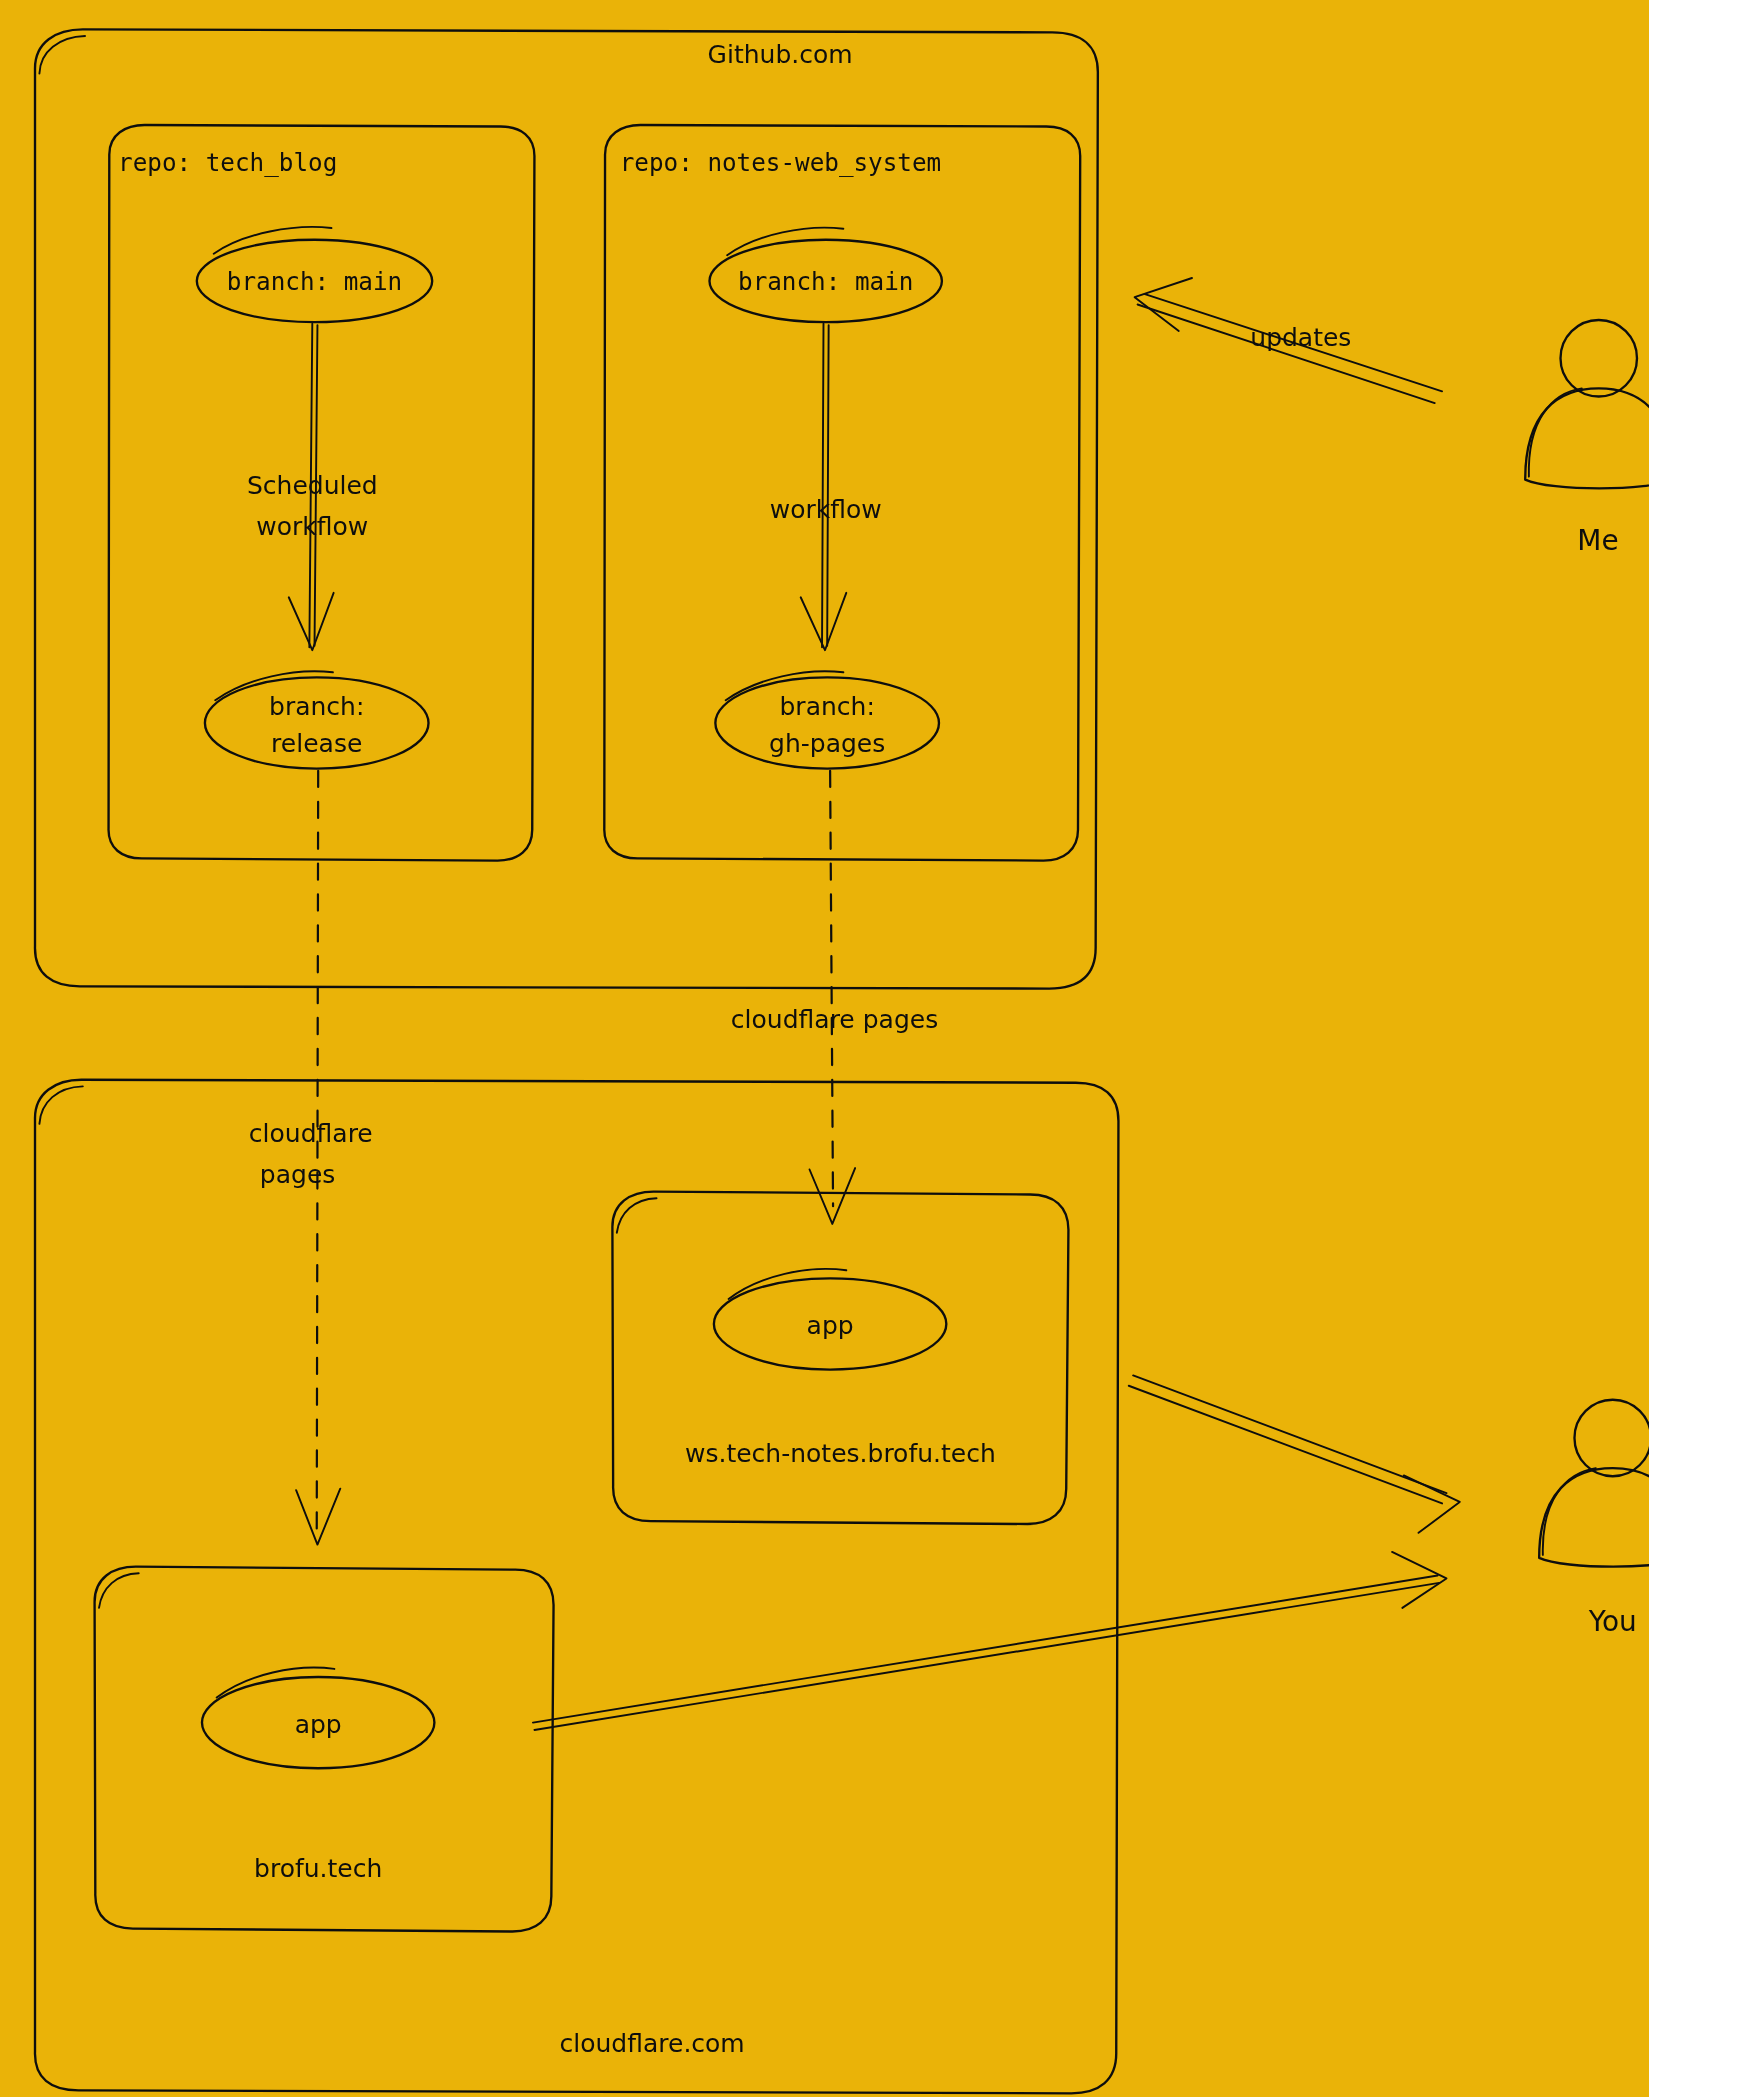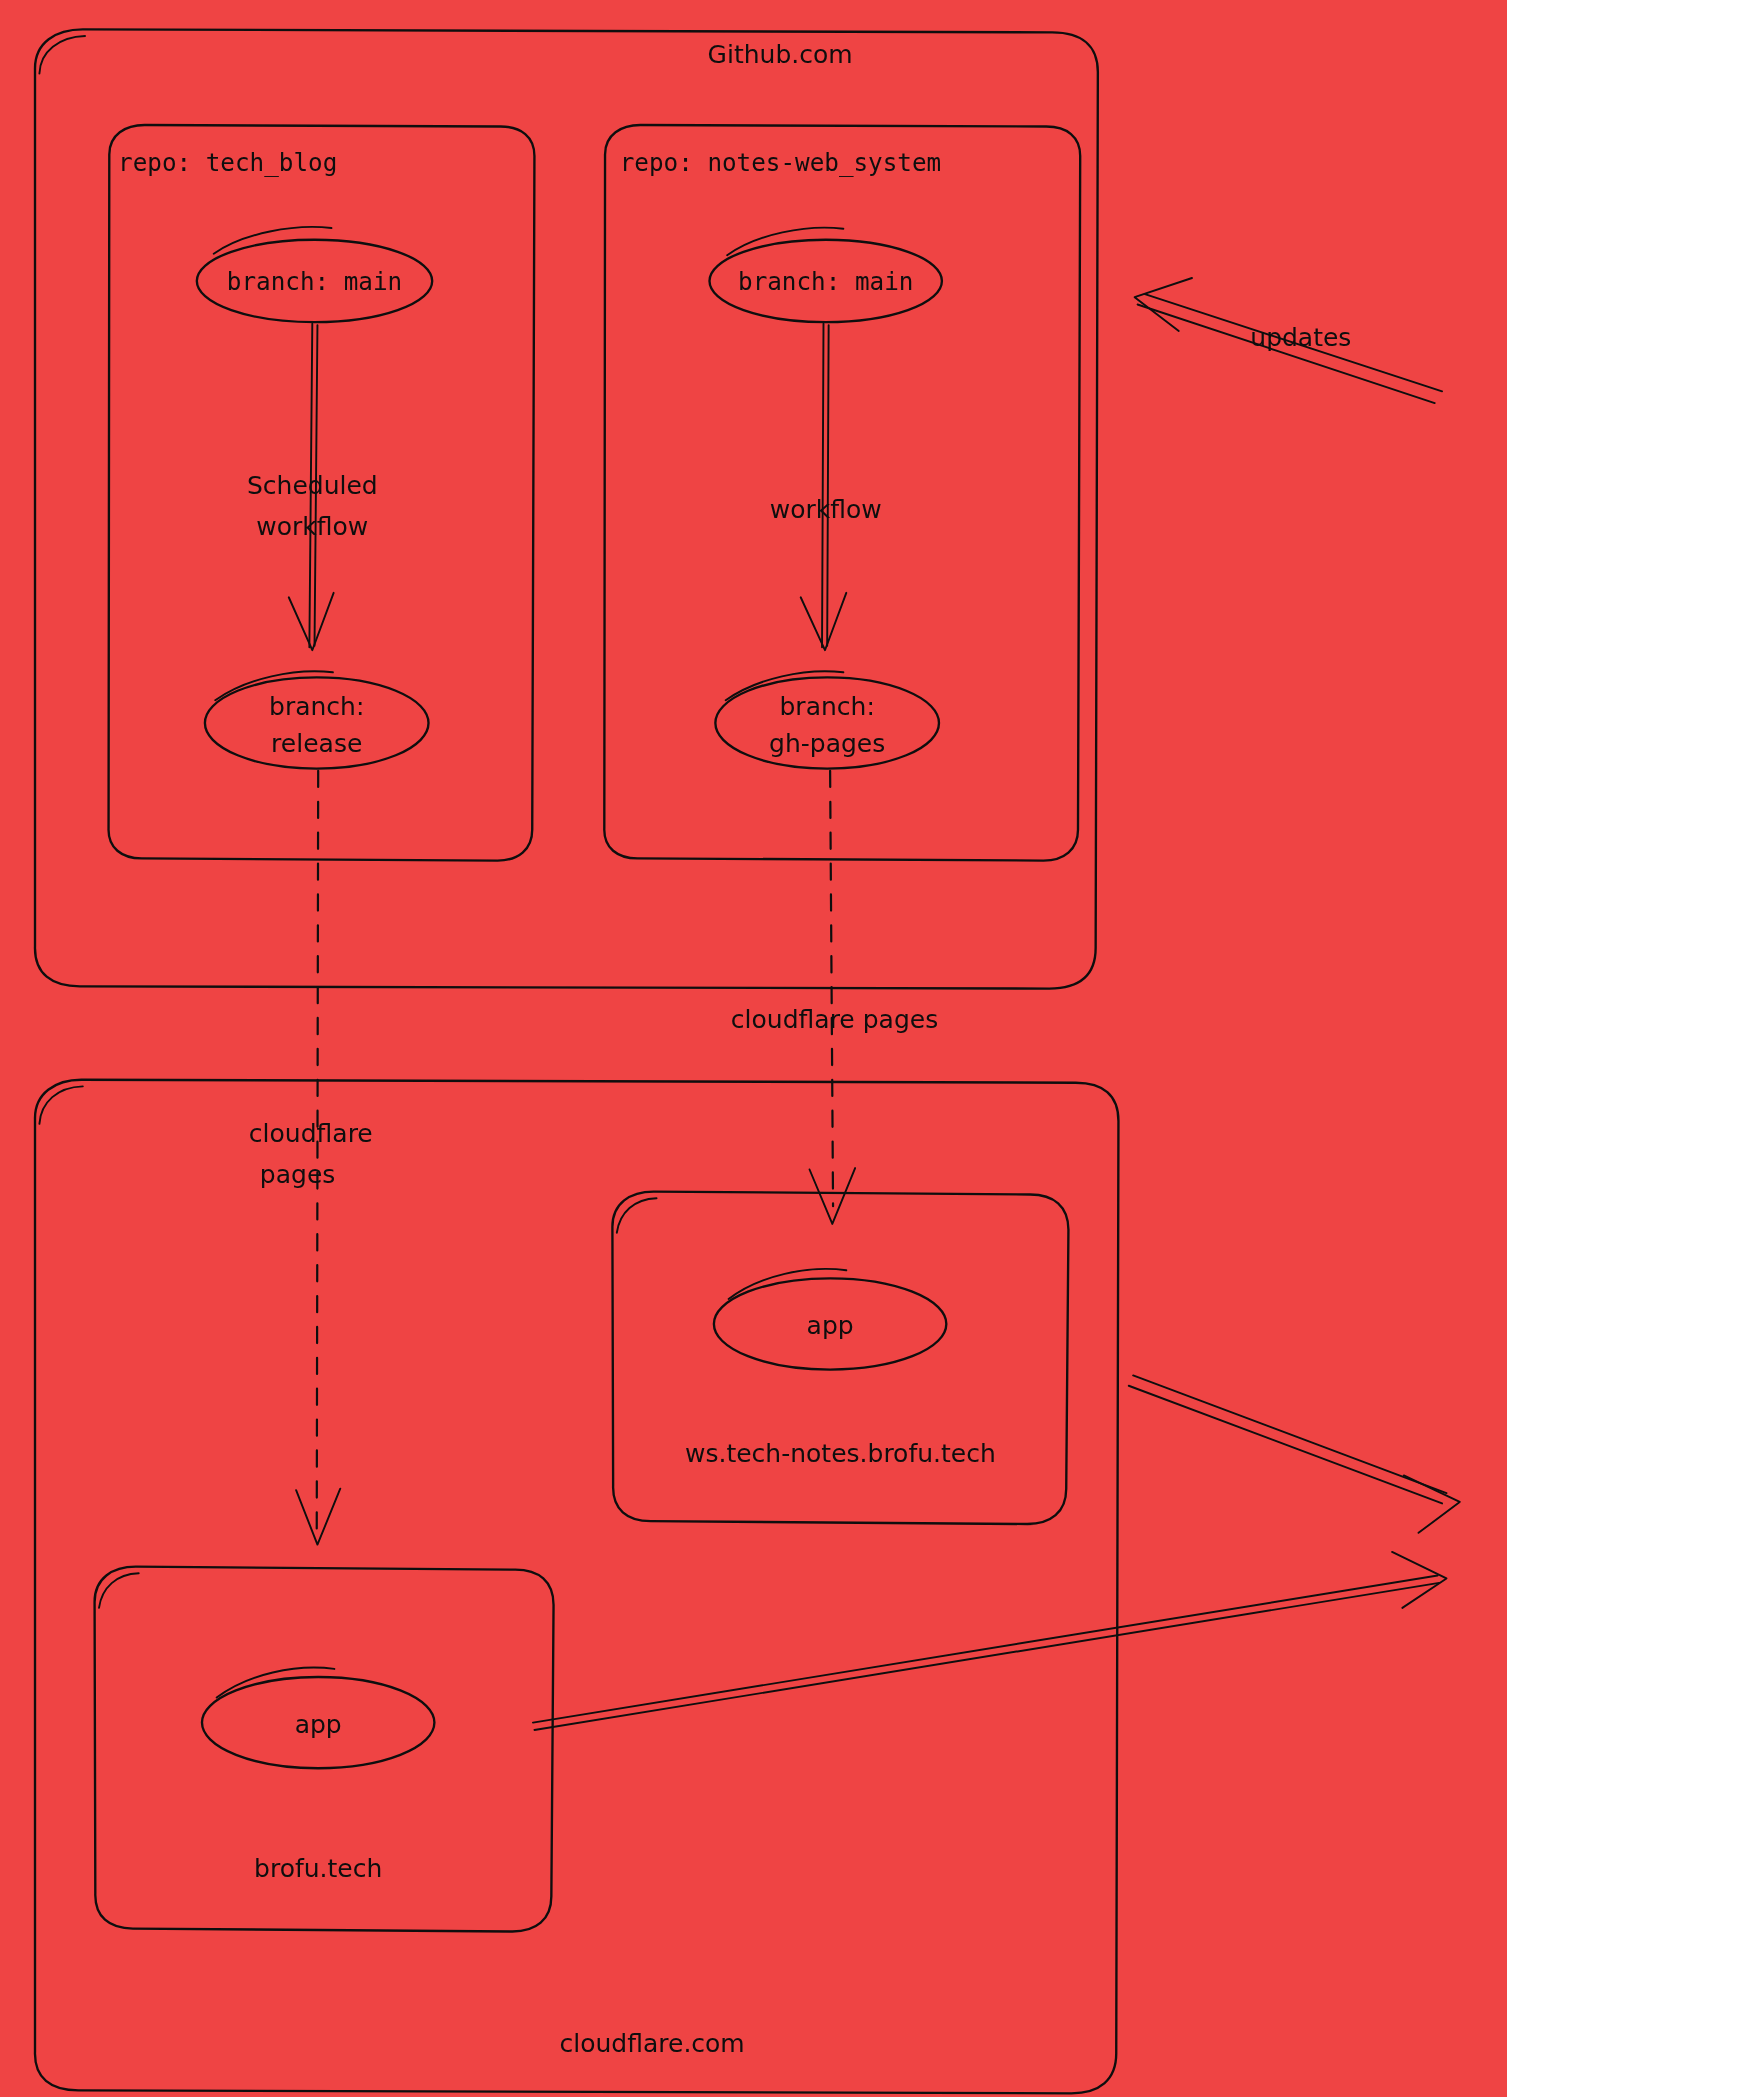--- a/index.html
+++ b/index.html
@@ -5,24 +5,24 @@
   html, body {
     margin: 0;
     padding: 0;
     background: #ffffff;
   }
   body {
     font-family: "DejaVu Sans", sans-serif;
   }
   #canvas-wrap {
     position: relative;
-    width: 1507px;
+    width: 1649px;
     height: 2097px;
     overflow: hidden;
-    background: #ef4444;
+    background: #eab308;
   }
   svg#diagram {
     position: absolute;
     top: 0;
     left: 0;
     width: 1761px;
     height: 2097px;
   }
   .stroke {
     fill: none;

